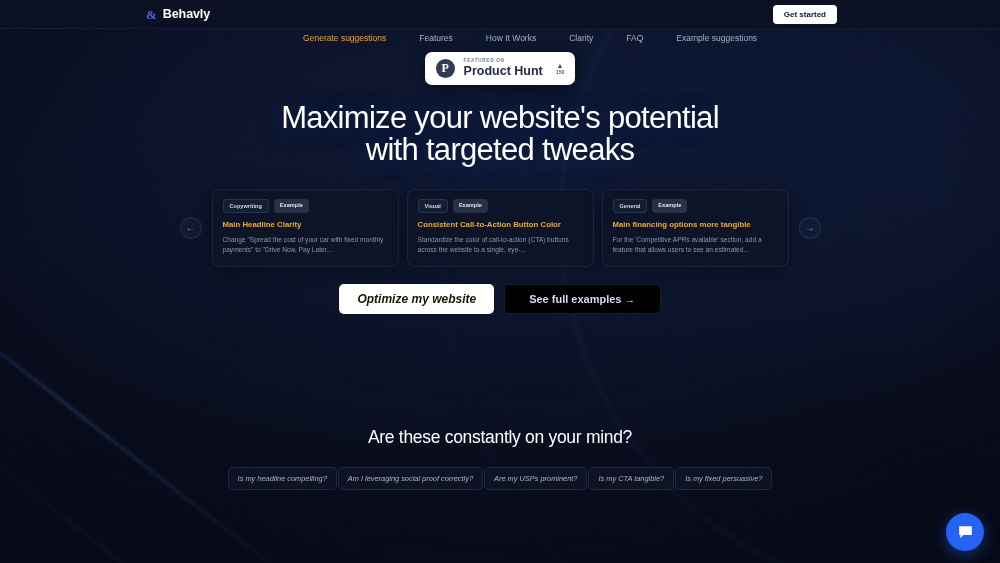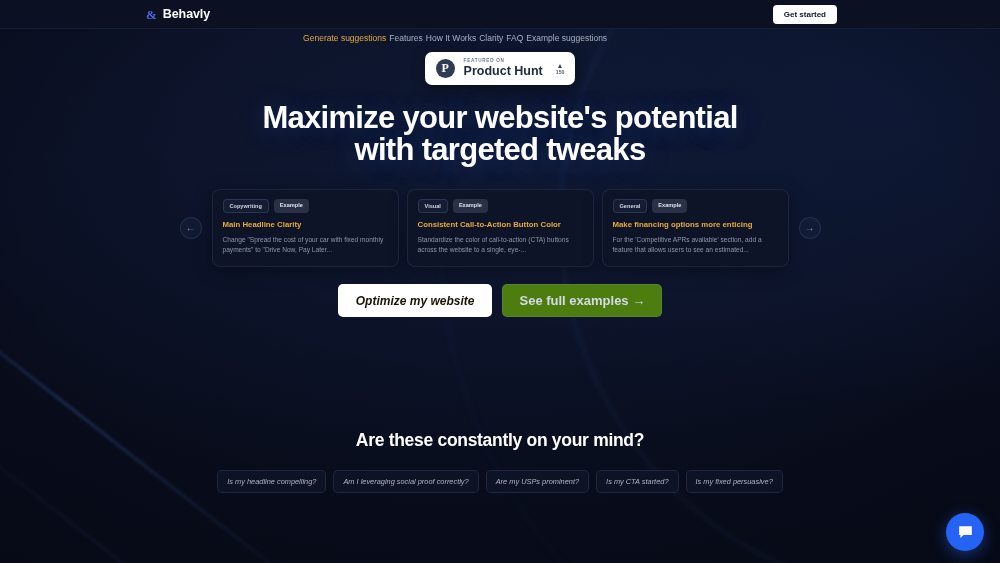--- a/index.html
+++ b/index.html
@@ -58,21 +58,21 @@
     border-bottom:1px solid rgba(120,150,220,0.10);
     display:flex; align-items:center;
   }
   .nav-inner { width:100%; padding:0 22px; display:flex; align-items:center; }
   .logo { display:flex; align-items:center; gap:6px; margin-left:124px; }
   .logo-mark {
     font-size:13px; font-weight:700; color:#4f67d8; line-height:1;
     font-family:"Liberation Serif", serif;
   }
   .logo-text { font-size:12.5px; font-weight:700; color:#ffffff; letter-spacing:-0.1px; }
-  .nav-links { display:flex; align-items:center; gap:3px; margin-left:93px;margin-top:48px; }
+  .nav-links { display:flex; align-items:center; gap:33px; margin-left:93px;margin-top:48px; }
   .nav-link { font-size:8.5px; color:#aab0c2; white-space:nowrap; cursor:pointer; }
   .nav-link.active { color:#e8a93a; }
   .nav-cta {
     margin-left:auto; margin-right:141px;
     background:#ffffff; color:#10182c;
     font-size:8px; font-weight:600;
     padding:5px 11px; border-radius:4px; border:none;
     cursor:pointer; white-space:nowrap;
   }
 
@@ -94,21 +94,21 @@
   }
   .ph-text { text-align:left; line-height:1.05; }
   .ph-kicker { font-size:4.6px; font-weight:700; letter-spacing:0.75px; color:#6d7689; text-transform:uppercase; }
   .ph-title { font-size:12.5px; font-weight:700; color:#222b3e; margin-top:1px; }
   .ph-vote { text-align:center; margin-left:4px; line-height:1; }
   .ph-caret { font-size:7px; color:#3c465c; }
   .ph-count { font-size:5.2px; font-weight:700; color:#5a6375; margin-top:1px; }
 
   .headline {
     margin-top:17px;
-    font-size:31px; font-weight:700; line-height:1.04;
+    font-size:31px; font-weight:400; line-height:1.04;
     color:#ffffff; letter-spacing:-0.7px;
     text-shadow:0 2px 24px rgba(40,70,150,0.45);
   }
   .subhead {
     margin-top:13px;
     font-size:9.4px; color:#9da6bd; letter-spacing:0.05px;
   }
 
   
   .carousel {
@@ -156,38 +156,38 @@
     margin-top:17px;
     display:flex; justify-content:center; gap:10px;
   }
   .btn-primary {
     background:#ffffff; color:#1b1405;
     font-size:12px; font-weight:700;
     padding:8px 18px; border-radius:5px; border:none;
     cursor:pointer; white-space:nowrap;font-style:italic;
   }
   .btn-secondary {
-    background:#4d7c0f; color:#d4dae8;
-    font-size:13px; font-weight:600;
-    padding:8px 16px; border-radius:5px;
+    background:#000000; color:#d4dae8;
+    font-size:11px; font-weight:600;
+    padding:8px 24px; border-radius:5px;
     border:1px solid rgba(120,150,220,0.20);
     cursor:pointer; white-space:nowrap;
   }
 
   
   .questions {
     position:relative; z-index:4;
     margin-top:113px; text-align:center;
   }
   .q-title {
-    font-size:17.5px; font-weight:700; color:#ffffff; letter-spacing:-0.3px;
+    font-size:17.5px; font-weight:400; color:#ffffff; letter-spacing:-0.3px;
   }
   .q-pills {
     margin-top:19px;
-    display:flex; justify-content:center; gap:7px; flex-wrap:nowrap;
+    display:flex; justify-content:center; gap:1px; flex-wrap:nowrap;
   }
   .q-pill {
     font-size:7.4px; font-style:italic; color:#aeb6c9;
     background:rgba(17,24,44,0.6);
     border:1px solid rgba(120,150,220,0.17);
     border-radius:5px;
     padding:6px 9px; white-space:nowrap;
     cursor:pointer;
   }
 
@@ -273,21 +273,21 @@
         </div>
         <div class="card-title">Consistent Call-to-Action Button Color</div>
         <div class="card-desc">Standardize the color of call-to-action (CTA) buttons across the website to a single, eye-...</div>
       </div>
 
       <div class="card">
         <div class="badges">
           <span class="badge cat">General</span>
           <span class="badge example">Example</span>
         </div>
-        <div class="card-title">Make financing options more enticing</div>
+        <div class="card-title">Main financing options more tangible</div>
         <div class="card-desc">For the 'Competitive APRs available' section, add a feature that allows users to see an estimated...</div>
       </div>
 
     </div>
 
     <button class="arrow-btn">→</button>
   </div>
 
   
   <div class="cta-row">
@@ -296,21 +296,21 @@
   </div>
 
 </section>
 
 <section class="questions">
   <h2 class="q-title">Are these constantly on your mind?</h2>
   <div class="q-pills">
     <span class="q-pill">Is my headline compelling?</span>
     <span class="q-pill">Am I leveraging social proof correctly?</span>
     <span class="q-pill">Are my USPs prominent?</span>
-    <span class="q-pill">Is my CTA started?</span>
+    <span class="q-pill">Is my CTA tangible?</span>
     <span class="q-pill">Is my fixed persuasive?</span>
   </div>
 </section>
 
 <button class="chat-fab">
   <svg width="19" height="19" viewBox="0 0 24 24">
     <path d="M4 4h16v11H9.5L5.5 19v-4H4z" fill="#ffffff"></path>
   </svg>
 </button>
 

